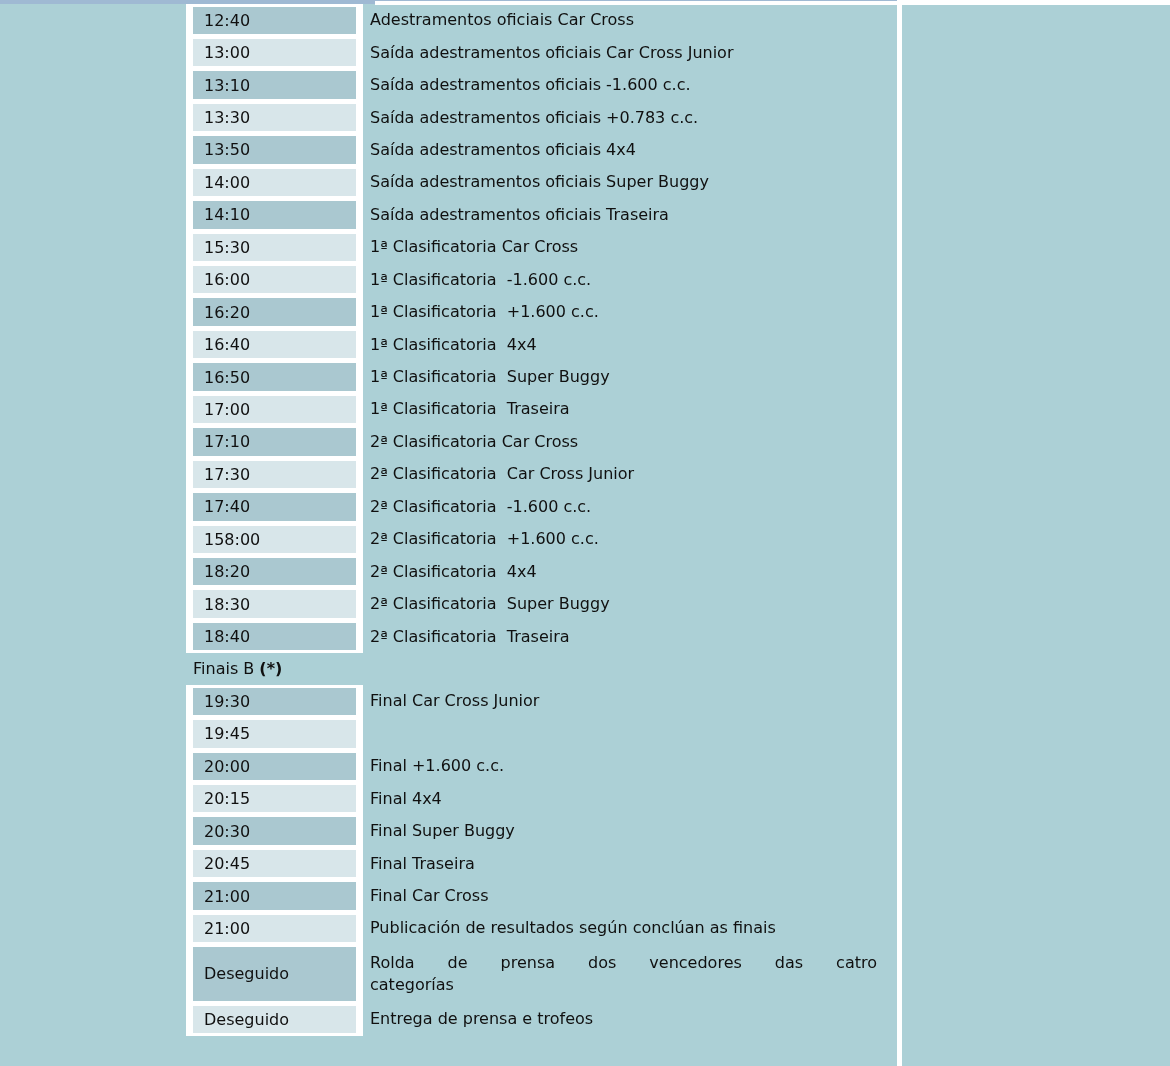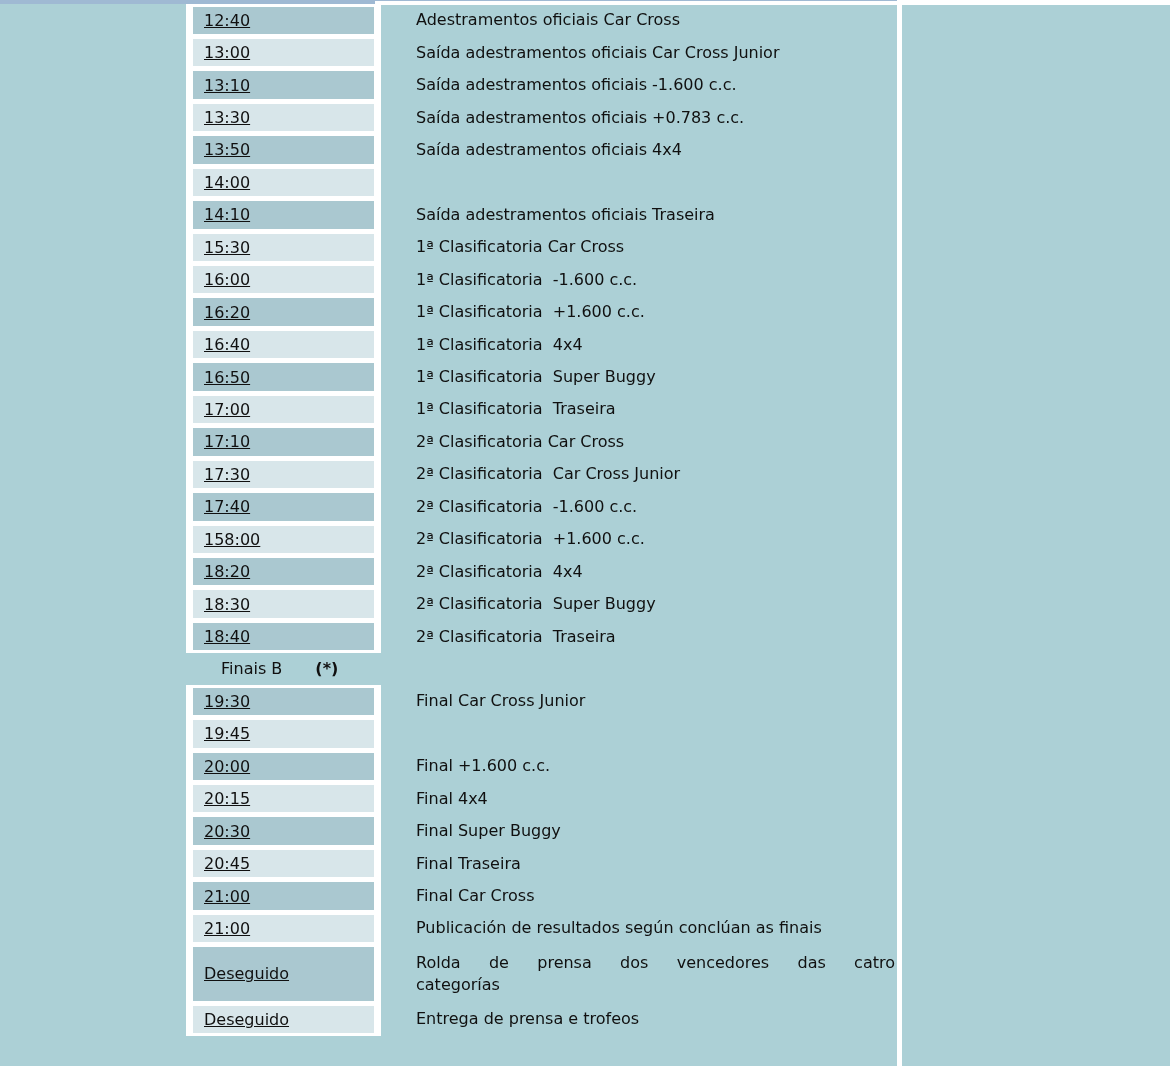--- a/index.html
+++ b/index.html
@@ -14,31 +14,31 @@
     color:var(--text);
   }
   .top-strip{position:absolute;left:0;top:0;width:897px;height:4px;background:var(--strip);z-index:3;}
   .desc-top-line{position:absolute;left:375px;top:1px;width:522px;height:4px;background:var(--border);z-index:4;}
   .column-divider{position:absolute;left:897px;top:0;width:5px;height:1066px;background:var(--border);z-index:2;}
   .right-panel{position:absolute;left:902px;top:0;width:268px;height:1066px;background:var(--bg);border-top:5px solid var(--border);box-sizing:border-box;}
   .rows{position:absolute;left:0;top:4px;width:897px;}
   .row{display:flex;height:32.45px;box-sizing:border-box;}
   .row.tall{height:58.5px;}
   .left-gutter{width:186px;flex:0 0 auto;}
-  .time-wrap{width:195px;flex:0 0 auto;background:var(--border);padding:2.5px 7px;box-sizing:border-box;display:flex;text-decoration:underline;}
+  .time-wrap{width:177px;flex:0 0 auto;background:var(--border);padding:2.5px 7px;box-sizing:border-box;display:flex;}
   .time-cell{flex:1;display:flex;align-items:center;padding-left:11px;box-sizing:border-box;}
   .row.shade-dark  .time-cell{background:var(--dark);}
   .row.shade-light .time-cell{background:var(--light);}
   .time-text{font-size:16px;white-space:pre;}
   .desc-cell{
     width:522px;flex:0 0 auto;box-sizing:border-box;
     padding:0 8px 0 7px;display:flex;flex-direction:column;justify-content:center;
     font-size:16px;line-height:22px;
   }
-  .event-text{white-space:pre-wrap;margin-left:28px;}
+  .event-text{white-space:pre-wrap;}
   .event-bold{font-weight:bold;}
   .row.justify .event-line1{display:block;text-align:justify;text-align-last:justify;}
   .row.justify .event-line2{display:block;}
 </style>
 </head>
 <body>
 
 <div class="page" style="--bg: #acd0d6; --dark: #aac8d0; --light: #d8e6ea; --strip: #9fb9d3; --border: #ffffff; --text: #101010;">
   <div class="top-strip"></div>
   <div class="desc-top-line"></div>
@@ -105,20 +105,23 @@
         </div>
   </div>
 
   <div class="row shade-light">
     <div class="left-gutter"></div>
     <div class="time-wrap">
       <div class="time-cell">
         <span class="time-text">14:00</span>
       </div>
     </div>
+    <div class="desc-cell">
+          <span><span class="event-text">Saída adestramentos oficiais Super Buggy</span></span>
+        </div>
   </div>
 
   <div class="row shade-dark">
     <div class="left-gutter"></div>
     <div class="time-wrap">
       <div class="time-cell">
         <span class="time-text">14:10</span>
       </div>
     </div>
     <div class="desc-cell">

